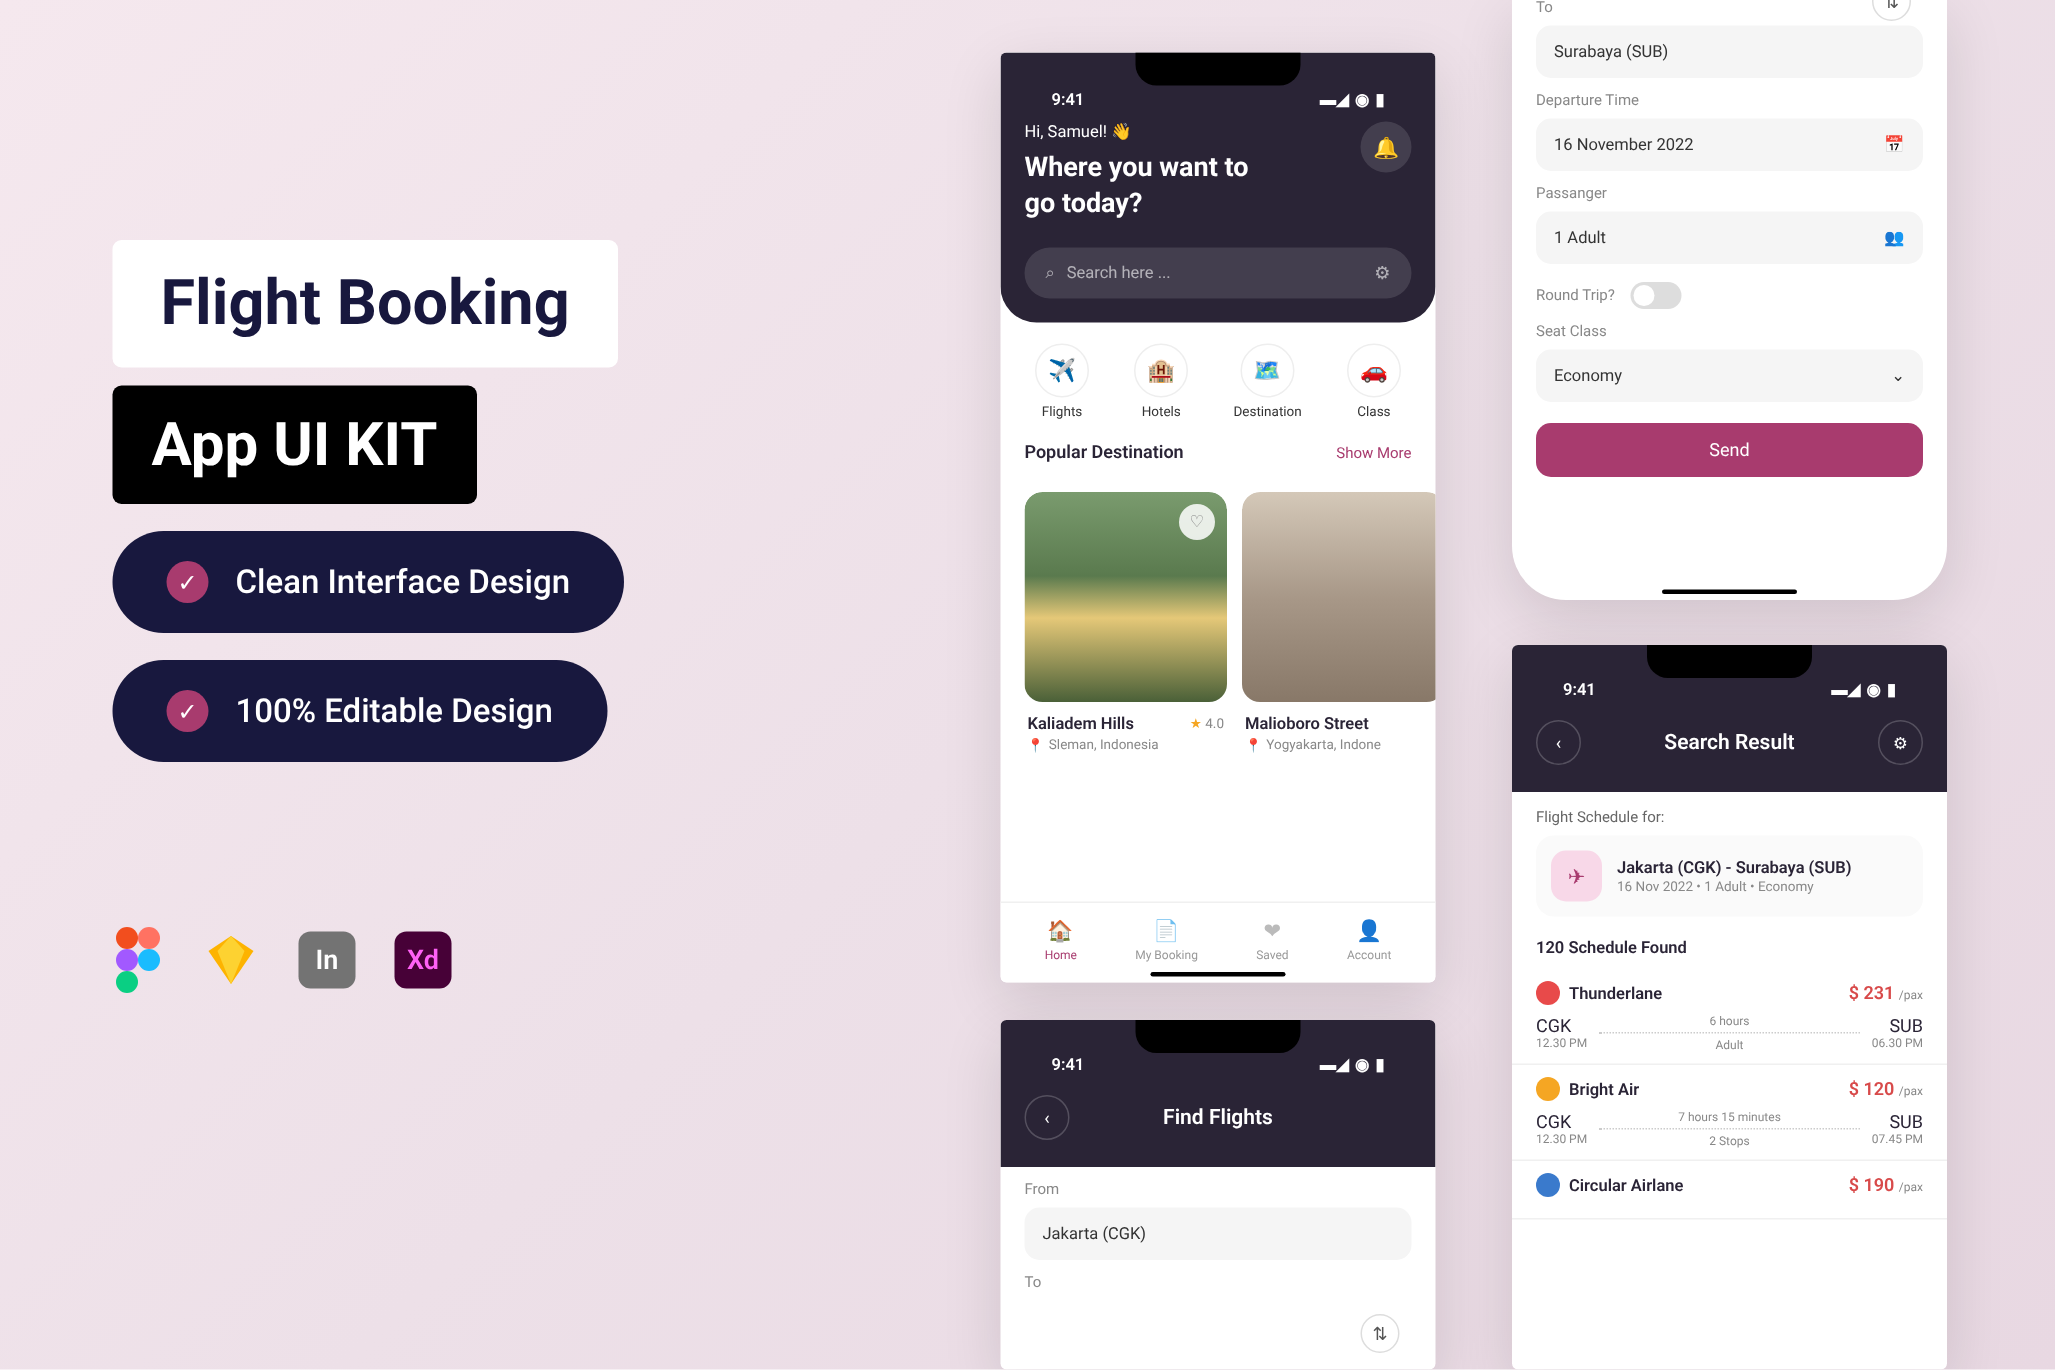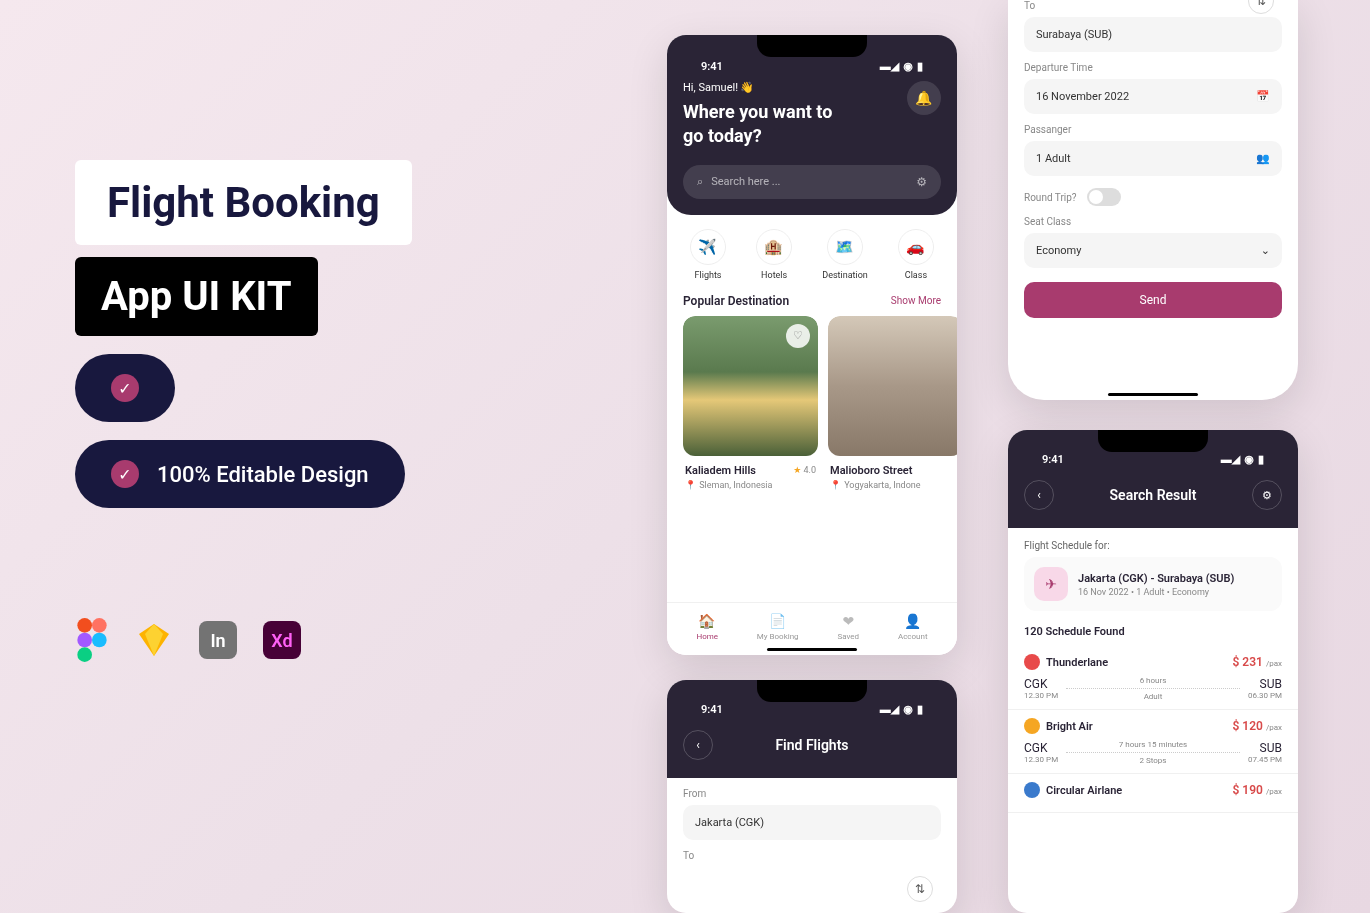--- a/index.html
+++ b/index.html
@@ -8,41 +8,41 @@
 .title-white{background:#fff;padding:18px 32px;border-radius:6px;display:inline-block}
 .title-white h1{font-size:42px;font-weight:700;color:#18183e}
 .title-dark{background:#000000;padding:16px 26px;border-radius:6px;display:inline-block;margin-top:12px}
 .title-dark h1{font-size:40px;font-weight:700;color:#fff}
 .feature-pill{background:#18183e;border-radius:40px;padding:20px 36px;display:flex;align-items:center;gap:18px;margin-top:18px;width:fit-content}
 .feature-pill:first-of-type{margin-top:90px}
 .check-circ{width:28px;height:28px;border-radius:50%;background:#a83b6e;display:flex;align-items:center;justify-content:center;color:#fff;font-size:16px;flex-shrink:0}
 .feature-pill span{color:#fff;font-size:22px;font-weight:500}
 .app-icons{display:flex;gap:26px;margin-top:110px;align-items:center}
 .app-icon{width:38px;height:38px;border-radius:8px;display:flex;align-items:center;justify-content:center;font-size:18px;font-weight:600;color:#fff}
-.phone{position:absolute;background:#fff;border-radius:19px;box-shadow:0 12px 40px rgba(0,0,0,0.12);overflow:hidden}
+.phone{position:absolute;background:#fff;border-radius:4px;box-shadow:0 12px 40px rgba(0,0,0,0.12);overflow:hidden}
 .phone-1{left:667px;top:35px;width:290px;height:620px}
 .phone-2{left:1008px;top:0;width:290px;height:400px;border-radius:0 0 36px 36px}
 .phone-3{left:1008px;top:430px;width:290px;height:483px}
 .phone-4{left:667px;top:680px;width:290px;height:233px}
 .status-bar{height:30px;display:flex;align-items:center;justify-content:space-between;padding:0 18px;font-size:11px;font-weight:600}
 .status-bar.light{color:#fff}
 .status-icons{display:flex;gap:4px;align-items:center}
 .notch{position:absolute;top:0;left:50%;transform:translateX(-50%);width:110px;height:22px;background:#000;border-radius:0 0 14px 14px;z-index:10}
 .dark-panel{background:#2a2436;padding:16px;color:#fff;border-radius:0 0 24px 24px}
 .greeting-row{display:flex;justify-content:space-between;align-items:flex-start}
 .greeting{font-size:11px;margin-bottom:6px}
 .headline{font-size:18px;font-weight:700;line-height:1.35}
 .bell-btn{width:34px;height:34px;border-radius:50%;background:rgba(255,255,255,0.12);display:flex;align-items:center;justify-content:center;font-size:14px}
 .search-bar{margin-top:16px;background:rgba(255,255,255,0.12);border-radius:24px;padding:10px 14px;display:flex;align-items:center;gap:8px;font-size:11px;color:rgba(255,255,255,0.6)}
 .filter-btn{margin-left:auto;font-size:12px}
 .cat-row{display:flex;justify-content:space-around;padding:14px 8px}
 .cat-item{display:flex;flex-direction:column;align-items:center;gap:5px}
 .cat-icon{width:36px;height:36px;border-radius:50%;border:1px solid #eee;display:flex;align-items:center;justify-content:center;font-size:15px}
 .cat-label{font-size:9px;color:#333}
-.section-head{display:flex;justify-content:space-between;align-items:center;padding:0 16px 8px}
+.section-head{display:flex;justify-content:space-between;align-items:flex-end;padding:0 16px 20px}
 .section-title{font-size:12px;font-weight:600;color:#2a2436}
 .show-more{font-size:10px;color:#a83b6e}
 .dest-row{display:flex;gap:10px;padding:0 16px}
 .dest-card{flex:0 0 135px;border-radius:12px;overflow:hidden}
 .dest-img{height:140px;background:linear-gradient(to bottom,#7a9b6e 0%,#5a7a4e 40%,#e5c878 60%,#4a6038 100%);position:relative;border-radius:12px}
 .dest-img.street{background:linear-gradient(to bottom,#d4c8b8 0%,#a89888 50%,#887868 100%)}
 .heart-btn{position:absolute;top:8px;right:8px;width:24px;height:24px;border-radius:50%;background:rgba(255,255,255,0.85);display:flex;align-items:center;justify-content:center;font-size:11px;color:#888}
 .dest-info{padding:8px 2px}
 .dest-name-row{display:flex;justify-content:space-between;align-items:center}
 .dest-name{font-size:11px;font-weight:600;color:#2a2436}
@@ -92,20 +92,21 @@
 .route-line{border-top:1px dotted #ccc;margin:3px 0}
 </style>
 </head>
 <body>
 
 <div class="left-panel">
   <div class="title-white"><h1>Flight Booking</h1></div><br>
   <div class="title-dark"><h1>App UI KIT</h1></div>
   <div class="feature-pill">
     <div class="check-circ">✓</div>
+    <span>Clean Interface Design</span>
   </div>
   <div class="feature-pill">
     <div class="check-circ">✓</div>
     <span>100% Editable Design</span>
   </div>
   <div class="app-icons">
     <svg width="34" height="44" viewBox="0 0 24 36">
         <circle cx="6" cy="6" r="6" fill="#f24e1e"></circle>
         <circle cx="18" cy="6" r="6" fill="#ff7262"></circle>
         <circle cx="6" cy="18" r="6" fill="#a259ff"></circle>

